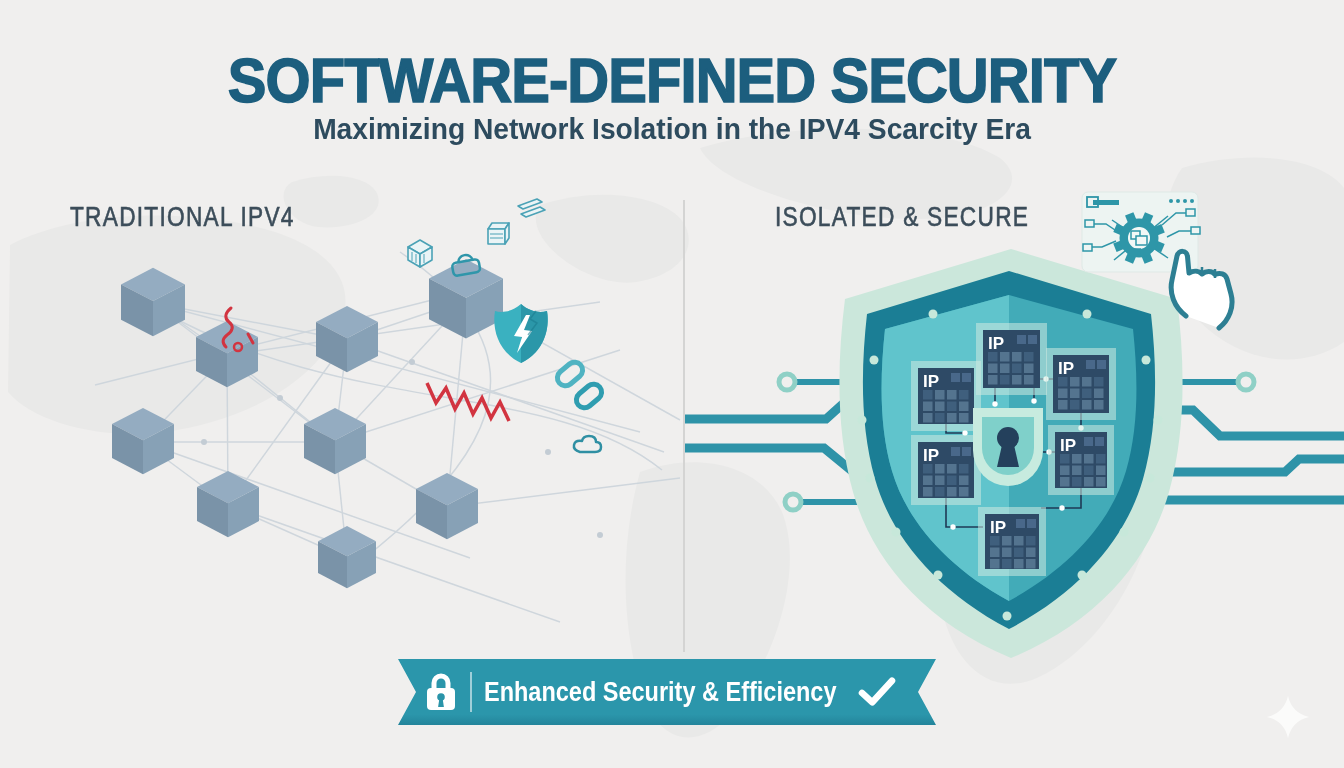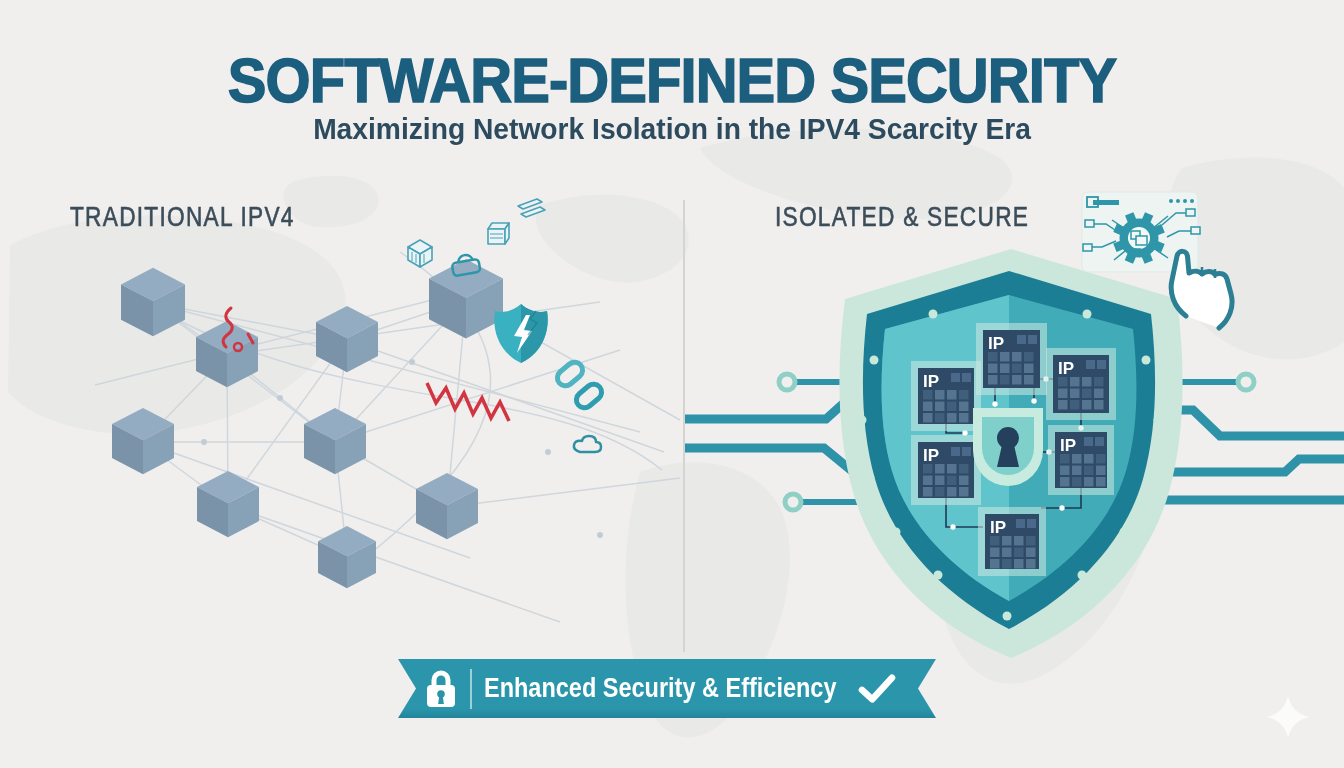--- a/index.html
+++ b/index.html
@@ -11,21 +11,21 @@
          color:#1c5e7e;-webkit-text-stroke:1.5px #1c5e7e;letter-spacing:-1px;
          transform:scaleX(.92);transform-origin:center;white-space:nowrap;}
   #subtitle{left:0;top:112px;width:100%;text-align:center;font-size:30px;font-weight:bold;
          color:#2d4b5e;transform:scaleX(.94);transform-origin:center;white-space:nowrap;}
   .section-label{font-size:27px;color:#3c4d5a;letter-spacing:1.5px;
          -webkit-text-stroke:.6px #3c4d5a;transform:scaleX(.84);transform-origin:left center;
          white-space:nowrap;}
   #left-label{left:70px;top:202px;}
   #right-label{left:775px;top:202px;}
   #divider{left:683px;top:200px;width:2px;height:452px;background:#d4d4d3;}
-  #banner{left:398px;top:659px;width:538px;height:59px;
+  #banner{left:398px;top:659px;width:538px;height:66px;
          background:linear-gradient(180deg,#2b96ab 0%,#2b96ab 84%,#23849b 100%);
          clip-path:polygon(0 0,100% 0,calc(100% - 18px) 50%,100% 100%,0 100%,18px 50%);
          display:flex;align-items:center;padding-left:26px;box-sizing:border-box;color:#fff;}
   .banner-divider{width:2px;height:40px;background:rgba(255,255,255,.55);margin-left:12px;flex:none;}
   #banner-label-wrap{width:374px;margin-left:12px;overflow:visible;flex:none;}
   #banner-label{display:inline-block;font-size:27px;font-weight:bold;transform:scaleX(.87);
          transform-origin:left center;white-space:nowrap;}
 </style>
 </head>
 <body>

